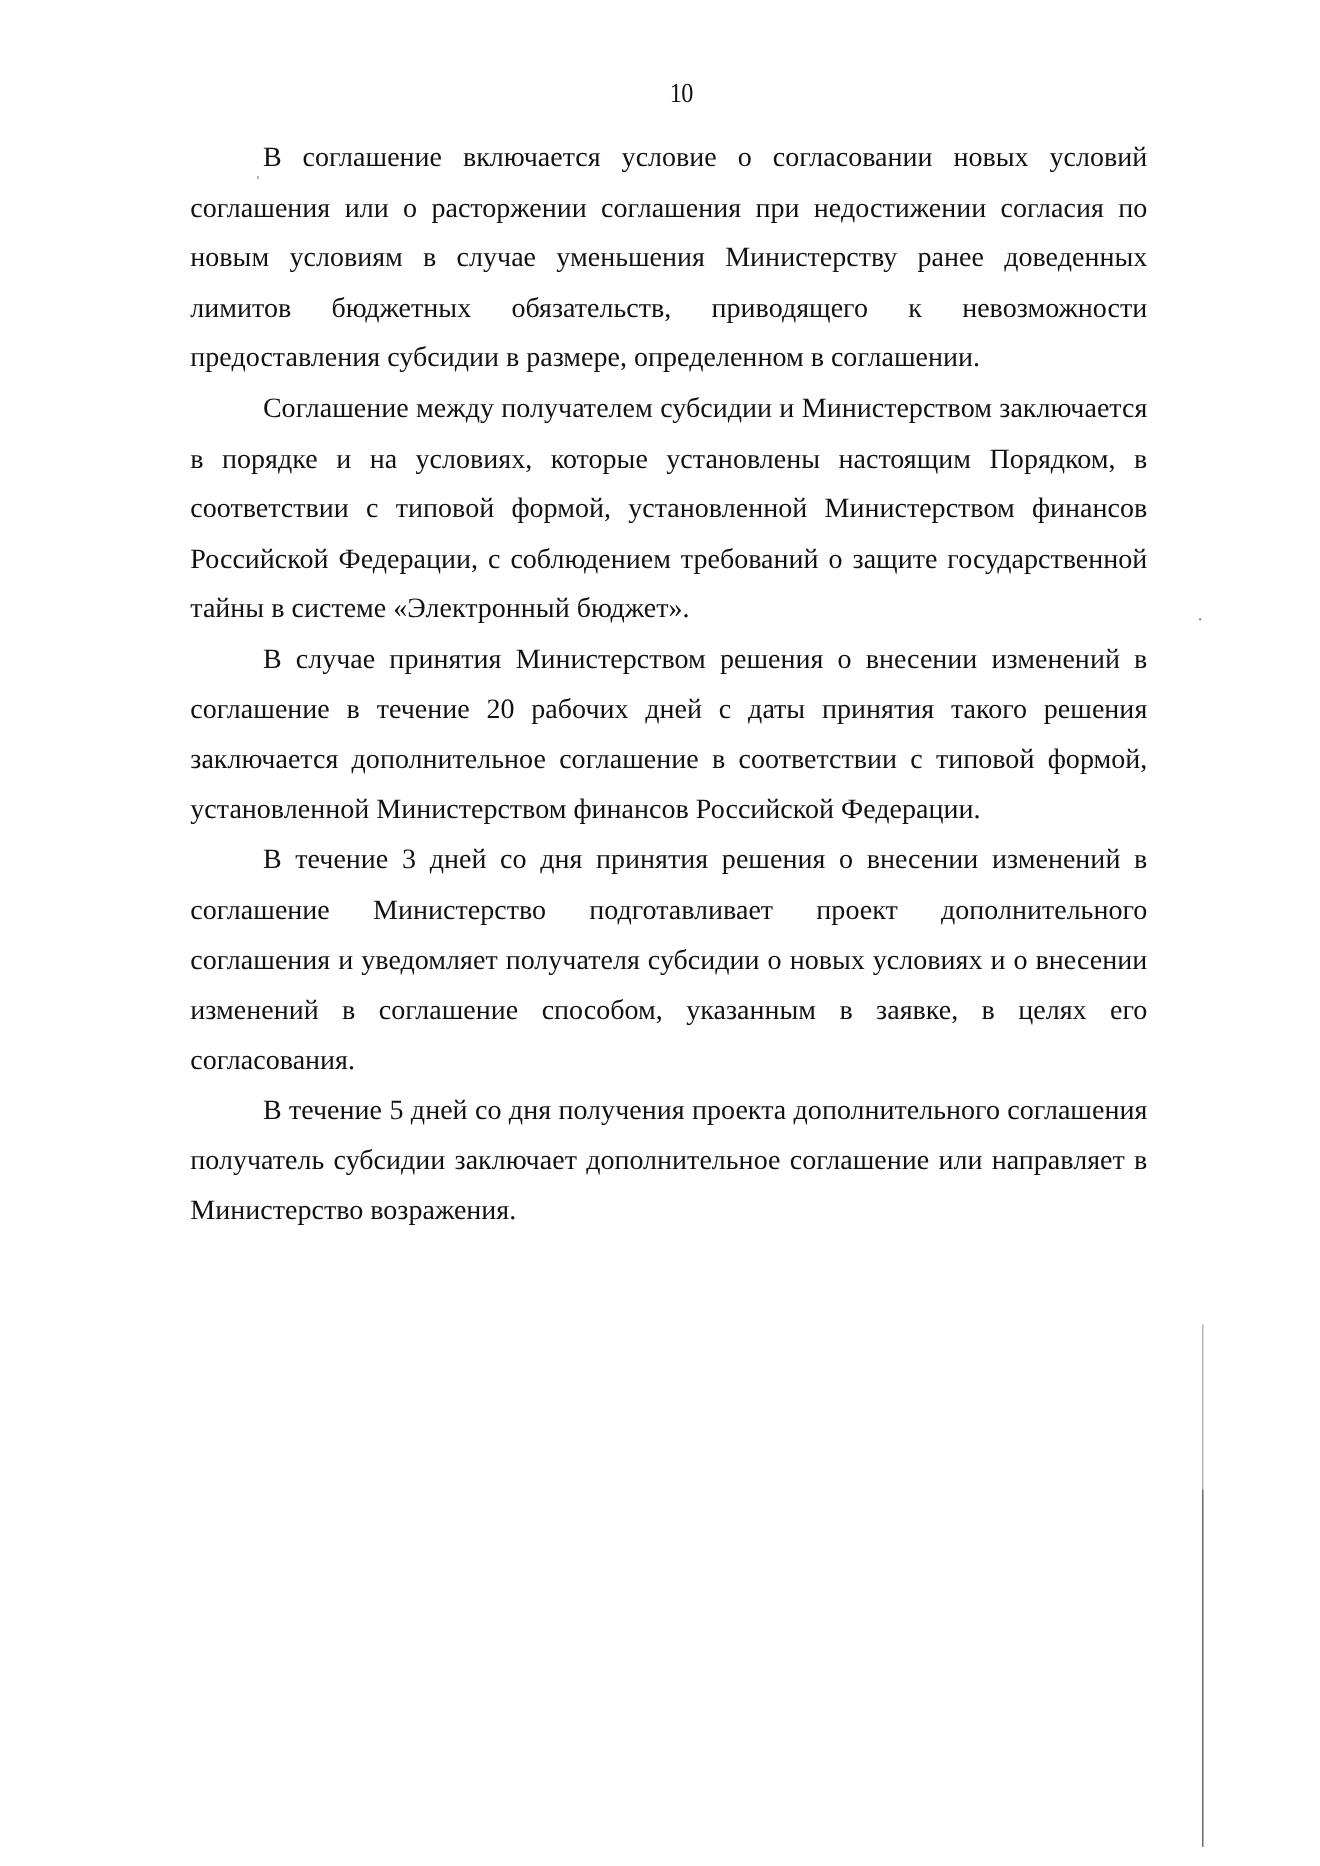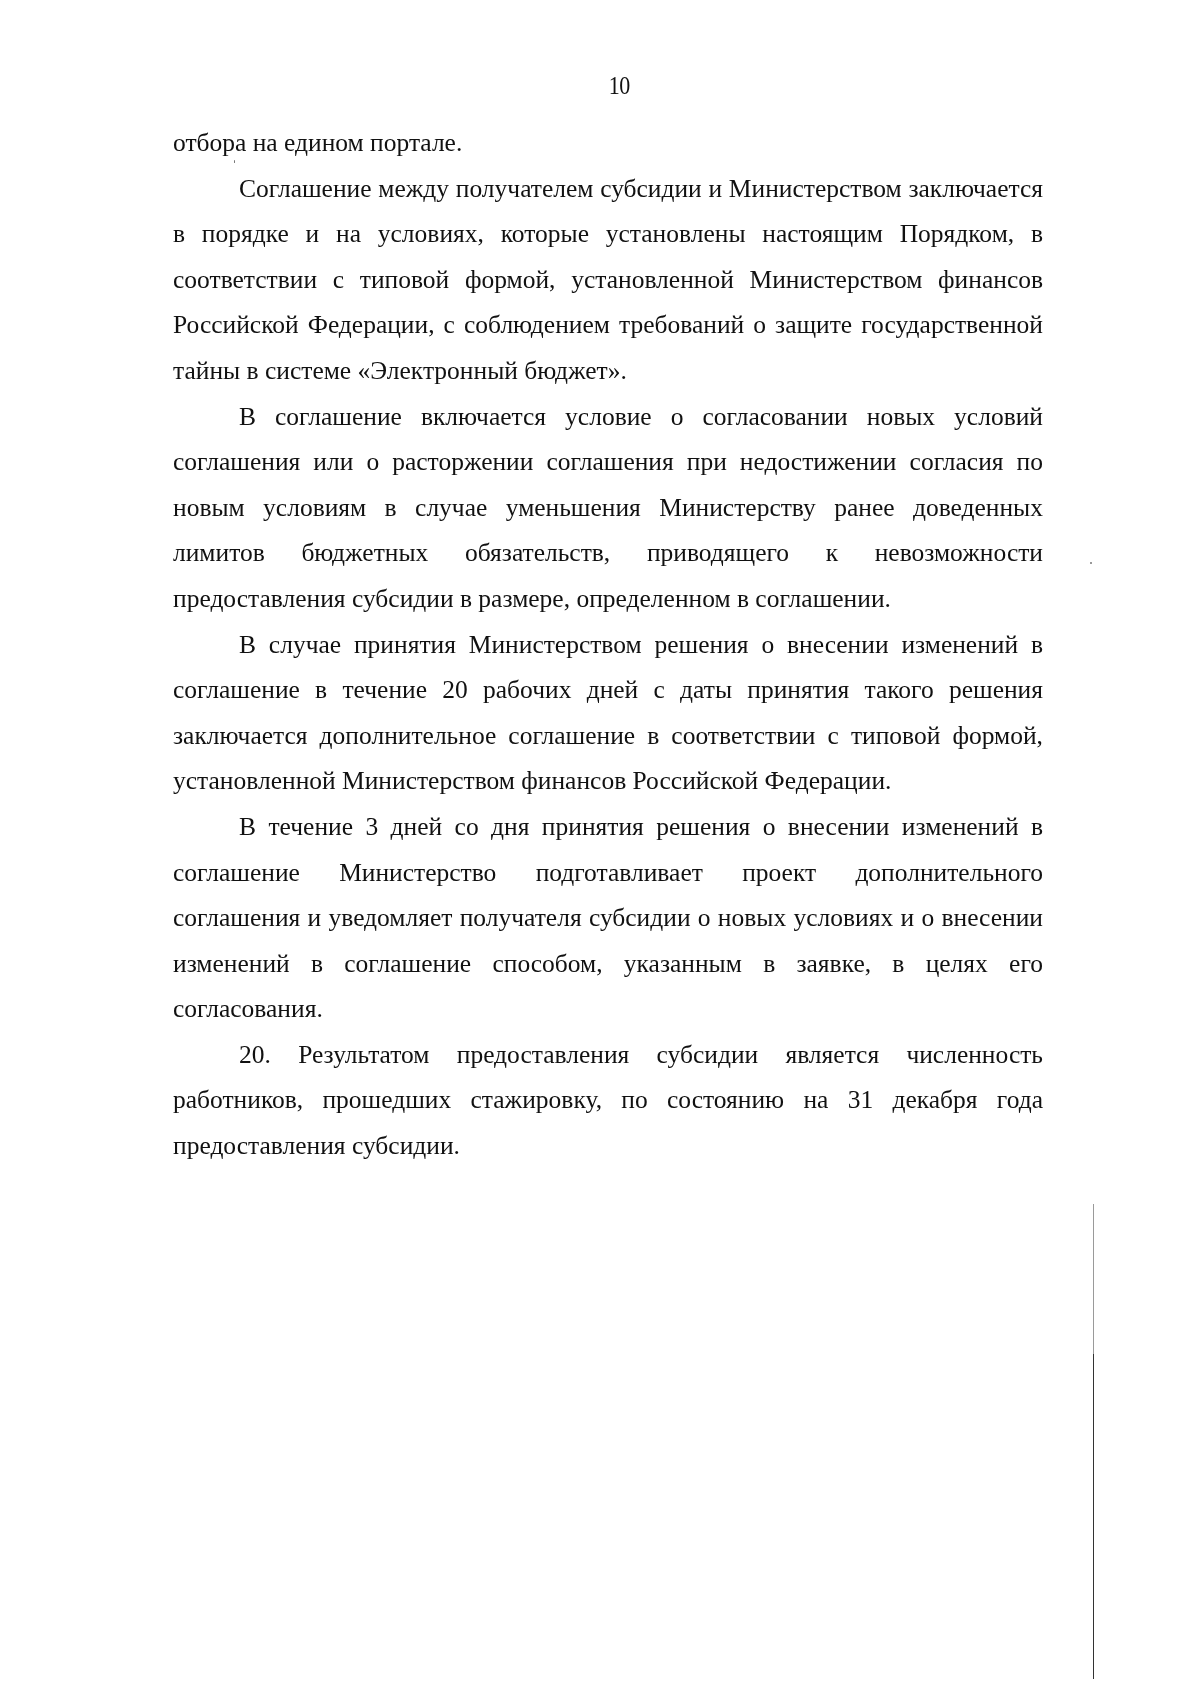--- a/index.html
+++ b/index.html
@@ -67,26 +67,25 @@
     }
   </style>
 </head>
 <body>
 
 <div class="page">
 
   <div class="page-number">10</div>
 
   <div class="body-text">
-    <p class="para">отбора на едином портале.</p>
+    <p class="para indent">В соглашение включается условие о согласовании новых условий соглашения или о расторжении соглашения при недостижении согласия по новым условиям в случае уменьшения Министерству ранее доведенных лимитов бюджетных обязательств, приводящего к невозможности предоставления субсидии в размере, определенном в соглашении.</p>
     <p class="para indent">Соглашение между получателем субсидии и Министерством заключается в порядке и на условиях, которые установлены настоящим Порядком, в соответствии с типовой формой, установленной Министерством финансов Российской Федерации, с соблюдением требований о защите государственной тайны в системе «Электронный бюджет».</p>
-    <p class="para indent">В соглашение включается условие о согласовании новых условий соглашения или о расторжении соглашения при недостижении согласия по новым условиям в случае уменьшения Министерству ранее доведенных лимитов бюджетных обязательств, приводящего к невозможности предоставления субсидии в размере, определенном в соглашении.</p>
     <p class="para indent">В случае принятия Министерством решения о внесении изменений в соглашение в течение 20 рабочих дней с даты принятия такого решения заключается дополнительное соглашение в соответствии с типовой формой, установленной Министерством финансов Российской Федерации.</p>
     <p class="para indent">В течение 3 дней со дня принятия решения о внесении изменений в соглашение Министерство подготавливает проект дополнительного соглашения и уведомляет получателя субсидии о новых условиях и о внесении изменений в соглашение способом, указанным в заявке, в целях его согласования.</p>
-    <p class="para indent">20. Результатом предоставления субсидии является численность работников, прошедших стажировку, по состоянию на 31 декабря года предоставления субсидии.</p>
+    <p class="para indent">В течение 5 дней со дня получения проекта дополнительного соглашения получатель субсидии заключает дополнительное соглашение или направляет в Министерство возражения.</p>
   </div>
 
   <div class="scan-line faint" style="left:1093px; top:1190px; height:150px;"></div>
   <div class="scan-line" style="left:1093px; top:1340px; height:325px;"></div>
   <div class="speck" style="left:1090px; top:548px;"></div>
   <div class="speck" style="left:234px; top:146px; width:1px; height:3px;"></div>
 
 </div>
 
 </body></html>

